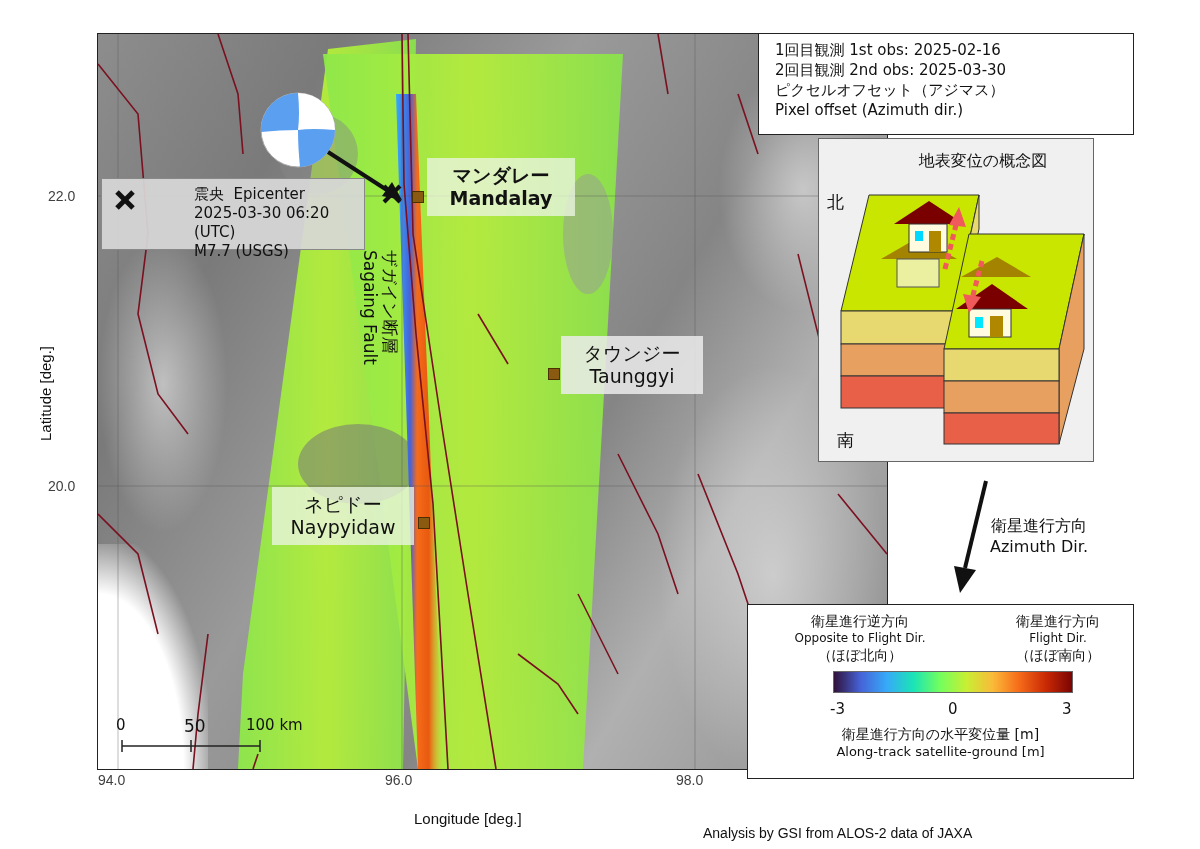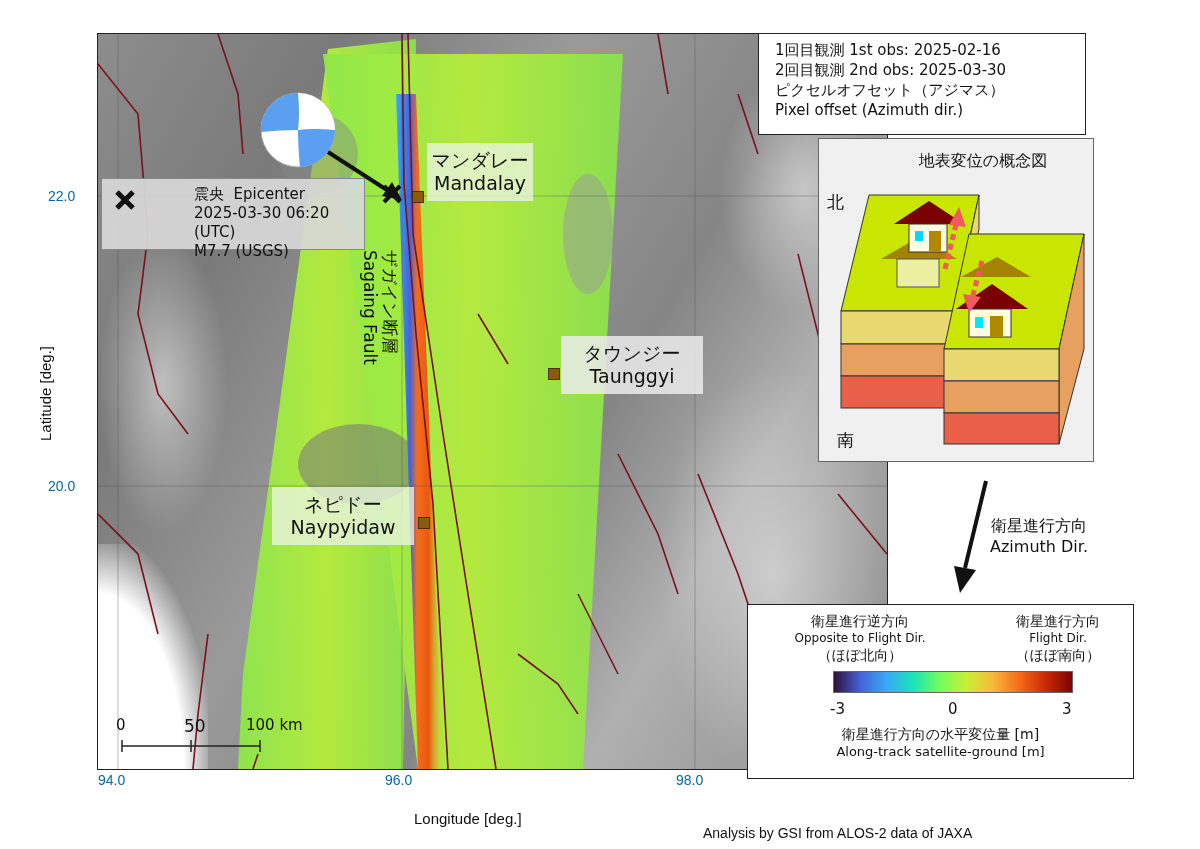--- a/index.html
+++ b/index.html
@@ -5,21 +5,21 @@
   html, body { margin: 0; padding: 0; }
   body { width: 1200px; height: 849px; background: #ffffff; position: relative; overflow: hidden;
          font-family: "DejaVu Sans", "Liberation Sans", sans-serif; color: #111; }
   .abs { position: absolute; }
   #map-frame { left: 97px; top: 33px; width: 789px; height: 735px; border: 1.5px solid #222; overflow: hidden;
                background: linear-gradient(120deg, #8d8d8d 0%, #7a7a7a 20%, #9a9a9a 40%, #858585 60%, #b0b0b0 75%, #8c8c8c 100%); }
   .terrain-light { position: absolute; background: radial-gradient(ellipse at center, rgba(220,220,220,0.7), rgba(150,150,150,0) 70%); }
   .sea { position: absolute; left: 0; top: 510px; width: 110px; height: 225px;
          background: radial-gradient(ellipse at 0% 100%, #ffffff 55%, rgba(255,255,255,0) 75%); }
   .swath { position: absolute; }
-  .tick-label { font-size: 14px; color: #0369a1; font-family: "Liberation Sans", sans-serif; }
+  .tick-label { font-size: 14px; color: #404040; font-family: "Liberation Sans", sans-serif; }
   .axis-title { font-size: 15px; color: #111; font-family: "Liberation Sans", sans-serif; }
   .box { background: #fff; border: 1.5px solid #222; }
   .label-box { background: rgba(235,245,225,0.78); text-align: center; font-size: 19px; line-height: 23px; padding: 6px 0; }
   .city-marker { width: 10px; height: 10px; background: #8a5a10; border: 1px solid #4a3000; }
   .epi-box { background: rgba(215,215,215,0.93); border: 1px solid #888; }
 </style>
 </head>
 <body>
 
 <div id="map-frame" class="abs">
@@ -94,21 +94,21 @@
 
 <div class="abs tick-label" style="left:48px;top:188px;">22.0</div>
 <div class="abs tick-label" style="left:48px;top:478px;">20.0</div>
 <div class="abs tick-label" style="left:98px;top:772px;">94.0</div>
 <div class="abs tick-label" style="left:385px;top:772px;">96.0</div>
 <div class="abs tick-label" style="left:676px;top:772px;">98.0</div>
 <div class="abs axis-title" style="left:-15px;top:385px;transform:rotate(-90deg);width:120px;text-align:center;">Latitude [deg.]</div>
 <div class="abs axis-title" style="left:414px;top:810px;">Longitude [deg.]</div>
 <div class="abs axis-title" style="left:703px;top:810px;font-size:14px;margin-top:15px;">Analysis by GSI from ALOS-2 data of JAXA</div>
 
-<div class="abs box" style="left:758px;top:33px;width:328px;height:102px;padding:6px 0 0 16px;box-sizing:border-box;font-size:15px;line-height:20px;">
+<div class="abs box" style="left:758px;top:33px;width:376px;height:102px;padding:6px 0 0 16px;box-sizing:border-box;font-size:15px;line-height:20px;">
   <div>1回目観測 1st obs: 2025-02-16</div>
   <div>2回目観測 2nd obs: 2025-03-30</div>
   <div>ピクセルオフセット（アジマス）</div>
   <div>Pixel offset (Azimuth dir.)</div>
 </div>
 
 <div class="abs epi-box" style="left:101px;top:178px;width:262px;height:70px;">
   <svg class="abs" style="left:12px;top:10px;" width="22" height="22">
     <line x1="3" y1="3" x2="19" y2="19" stroke="#111" stroke-width="5"></line>
     <line x1="19" y1="3" x2="3" y2="19" stroke="#111" stroke-width="5"></line>
@@ -127,21 +127,21 @@
   <path d="M38,38 Q52,36 75,38 A37,37 0 0 1 40,75 Q38,55 38,38 Z" fill="#5a9ff0"></path>
   <line x1="68" y1="60" x2="130" y2="100" stroke="#111" stroke-width="4"></line>
   <polygon points="142,108 122,104 132,90" fill="#111"></polygon>
 </svg>
 <svg class="abs" style="left:381px;top:183px;" width="22" height="22">
   <line x1="3" y1="3" x2="19" y2="19" stroke="#111" stroke-width="4"></line>
   <line x1="19" y1="3" x2="3" y2="19" stroke="#111" stroke-width="4"></line>
 </svg>
 
 <div class="abs city-marker" style="left:412px;top:191px;"></div>
-<div class="abs label-box" style="left:427px;top:143px;width:106px;">
+<div class="abs label-box" style="left:427px;top:158px;width:148px;font-weight:bold;">
   <div>マンダレー</div>
   <div>Mandalay</div>
 </div>
 <div class="abs city-marker" style="left:548px;top:368px;"></div>
 <div class="abs label-box" style="left:561px;top:336px;width:142px;background:rgba(235,235,235,0.85);">
   <div>タウンジー</div>
   <div>Taunggyi</div>
 </div>
 <div class="abs city-marker" style="left:418px;top:517px;"></div>
 <div class="abs label-box" style="left:272px;top:487px;width:142px;">

